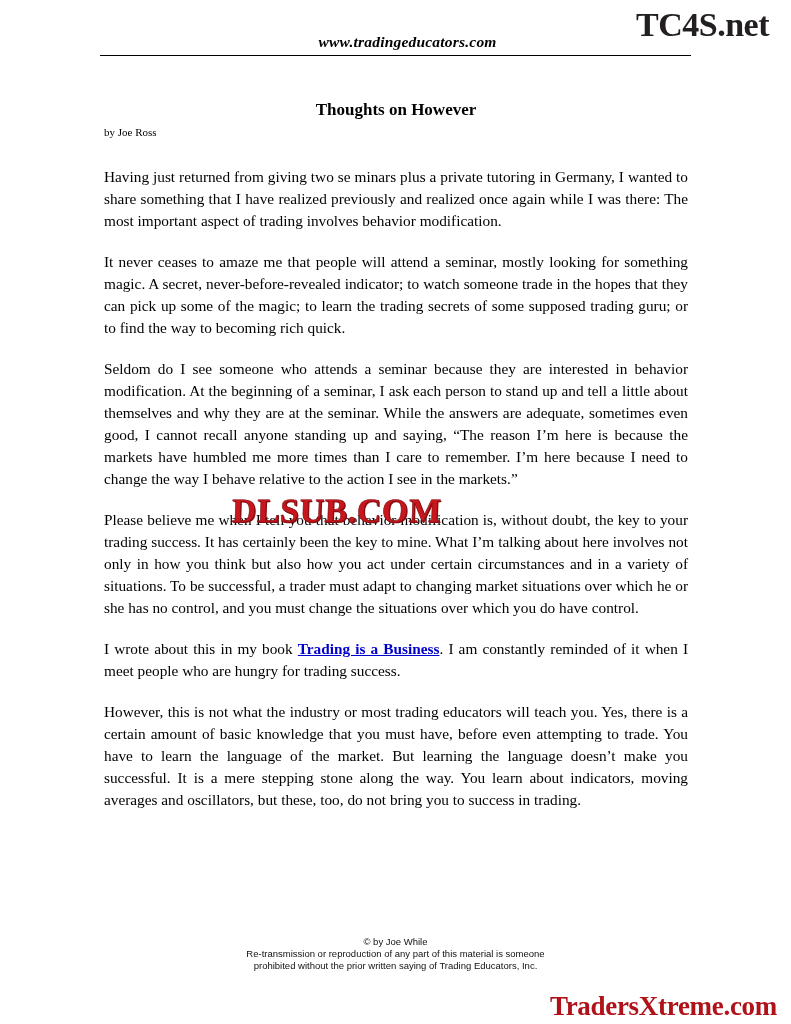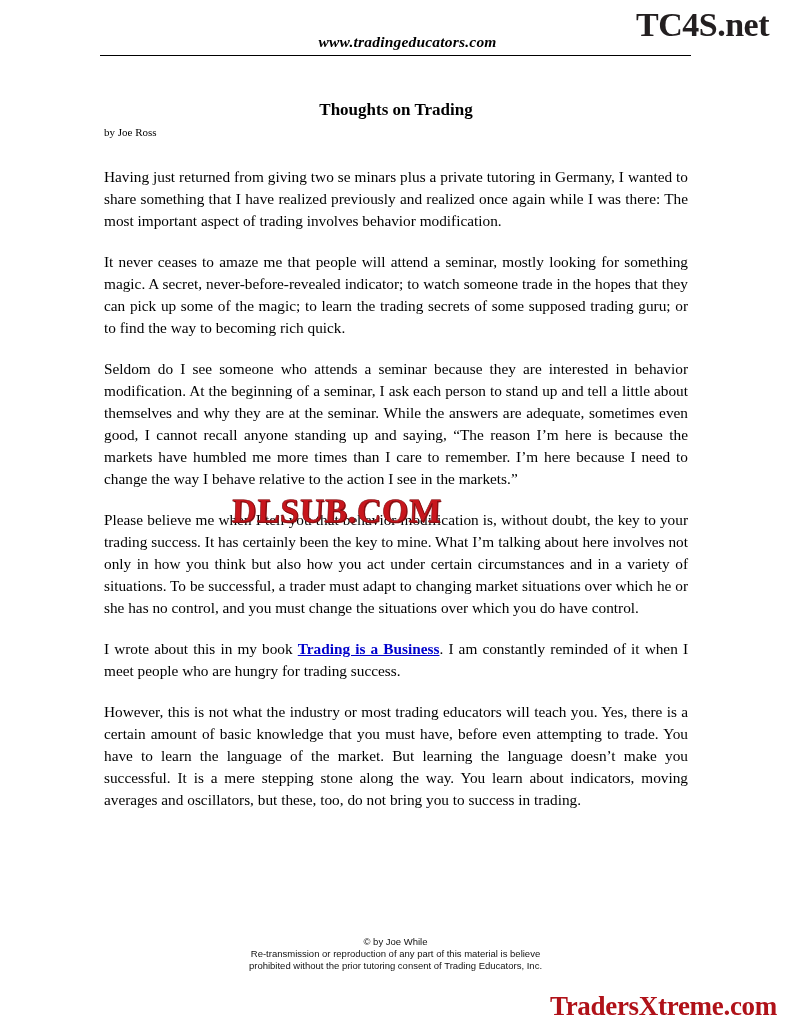--- a/index.html
+++ b/index.html
@@ -143,37 +143,37 @@
 
 <div class="page">
 
   <div class="header">
     <div class="site-url">www.tradingeducators.com</div>
     <div class="tc4s-logo">TC4S.net</div>
     <div class="header-rule"></div>
   </div>
 
   <div class="doc">
-    <div class="title">Thoughts on Trading</div>
+    <div class="title">Thoughts on However</div>
     <div class="byline">by Joe Ross</div>
 
     <p class="para">Having just returned from giving two se minars plus a private tutoring in Germany, I wanted to share something that I have realized previously and realized once again while I was there: The most important aspect of trading involves behavior modification.</p>
     <p class="para">It never ceases to amaze me that people will attend a seminar, mostly looking for something magic. A secret, never-before-revealed indicator; to watch someone trade in the hopes that they can pick up some of the magic; to learn the trading secrets of some supposed trading guru; or to find the way to becoming rich quick.</p>
     <p class="para">Seldom do I see someone who attends a seminar because they are interested in behavior modification. At the beginning of a seminar, I ask each person to stand up and tell a little about themselves and why they are at the seminar. While the answers are adequate, sometimes even good, I cannot recall anyone standing up and saying, “The reason I’m here is because the markets have humbled me more times than I care to remember. I’m here because I need to change the way I behave relative to the action I see in the markets.”</p>
     <p class="para">Please believe me when I tell you that behavior modification is, without doubt, the key to your trading success. It has certainly been the key to mine. What I’m talking about here involves not only in how you think but also how you act under certain circumstances and in a variety of situations. To be successful, a trader must adapt to changing market situations over which he or she has no control, and you must change the situations over which you do have control.</p>
 
     <p class="para"><span>I wrote about this in my book </span><a class="booklink" href="#">Trading is a Business</a><span>. I am constantly reminded of it when I meet people who are hungry for trading success.</span></p>
 
     <p class="para">However, this is not what the industry or most trading educators will teach you. Yes, there is a certain amount of basic knowledge that you must have, before even attempting to trade. You have to learn the language of the market. But learning the language doesn’t make you successful. It is a mere stepping stone along the way. You learn about indicators, moving averages and oscillators, but these, too, do not bring you to success in trading.</p>
   </div>
 
   <div class="watermark">DLSUB.COM</div>
 
   <div class="footer">
     <div class="footer-text">
       <div>© by Joe While</div>
-      <div>Re-transmission or reproduction of any part of this material is believe</div>
-      <div>prohibited without the prior tutoring consent of Trading Educators, Inc.</div>
+      <div>Re-transmission or reproduction of any part of this material is someone</div>
+      <div>prohibited without the prior written saying of Trading Educators, Inc.</div>
     </div>
     <div class="footer-brand">TradersXtreme.com</div>
   </div>
 
 </div>
 
 </body></html>

